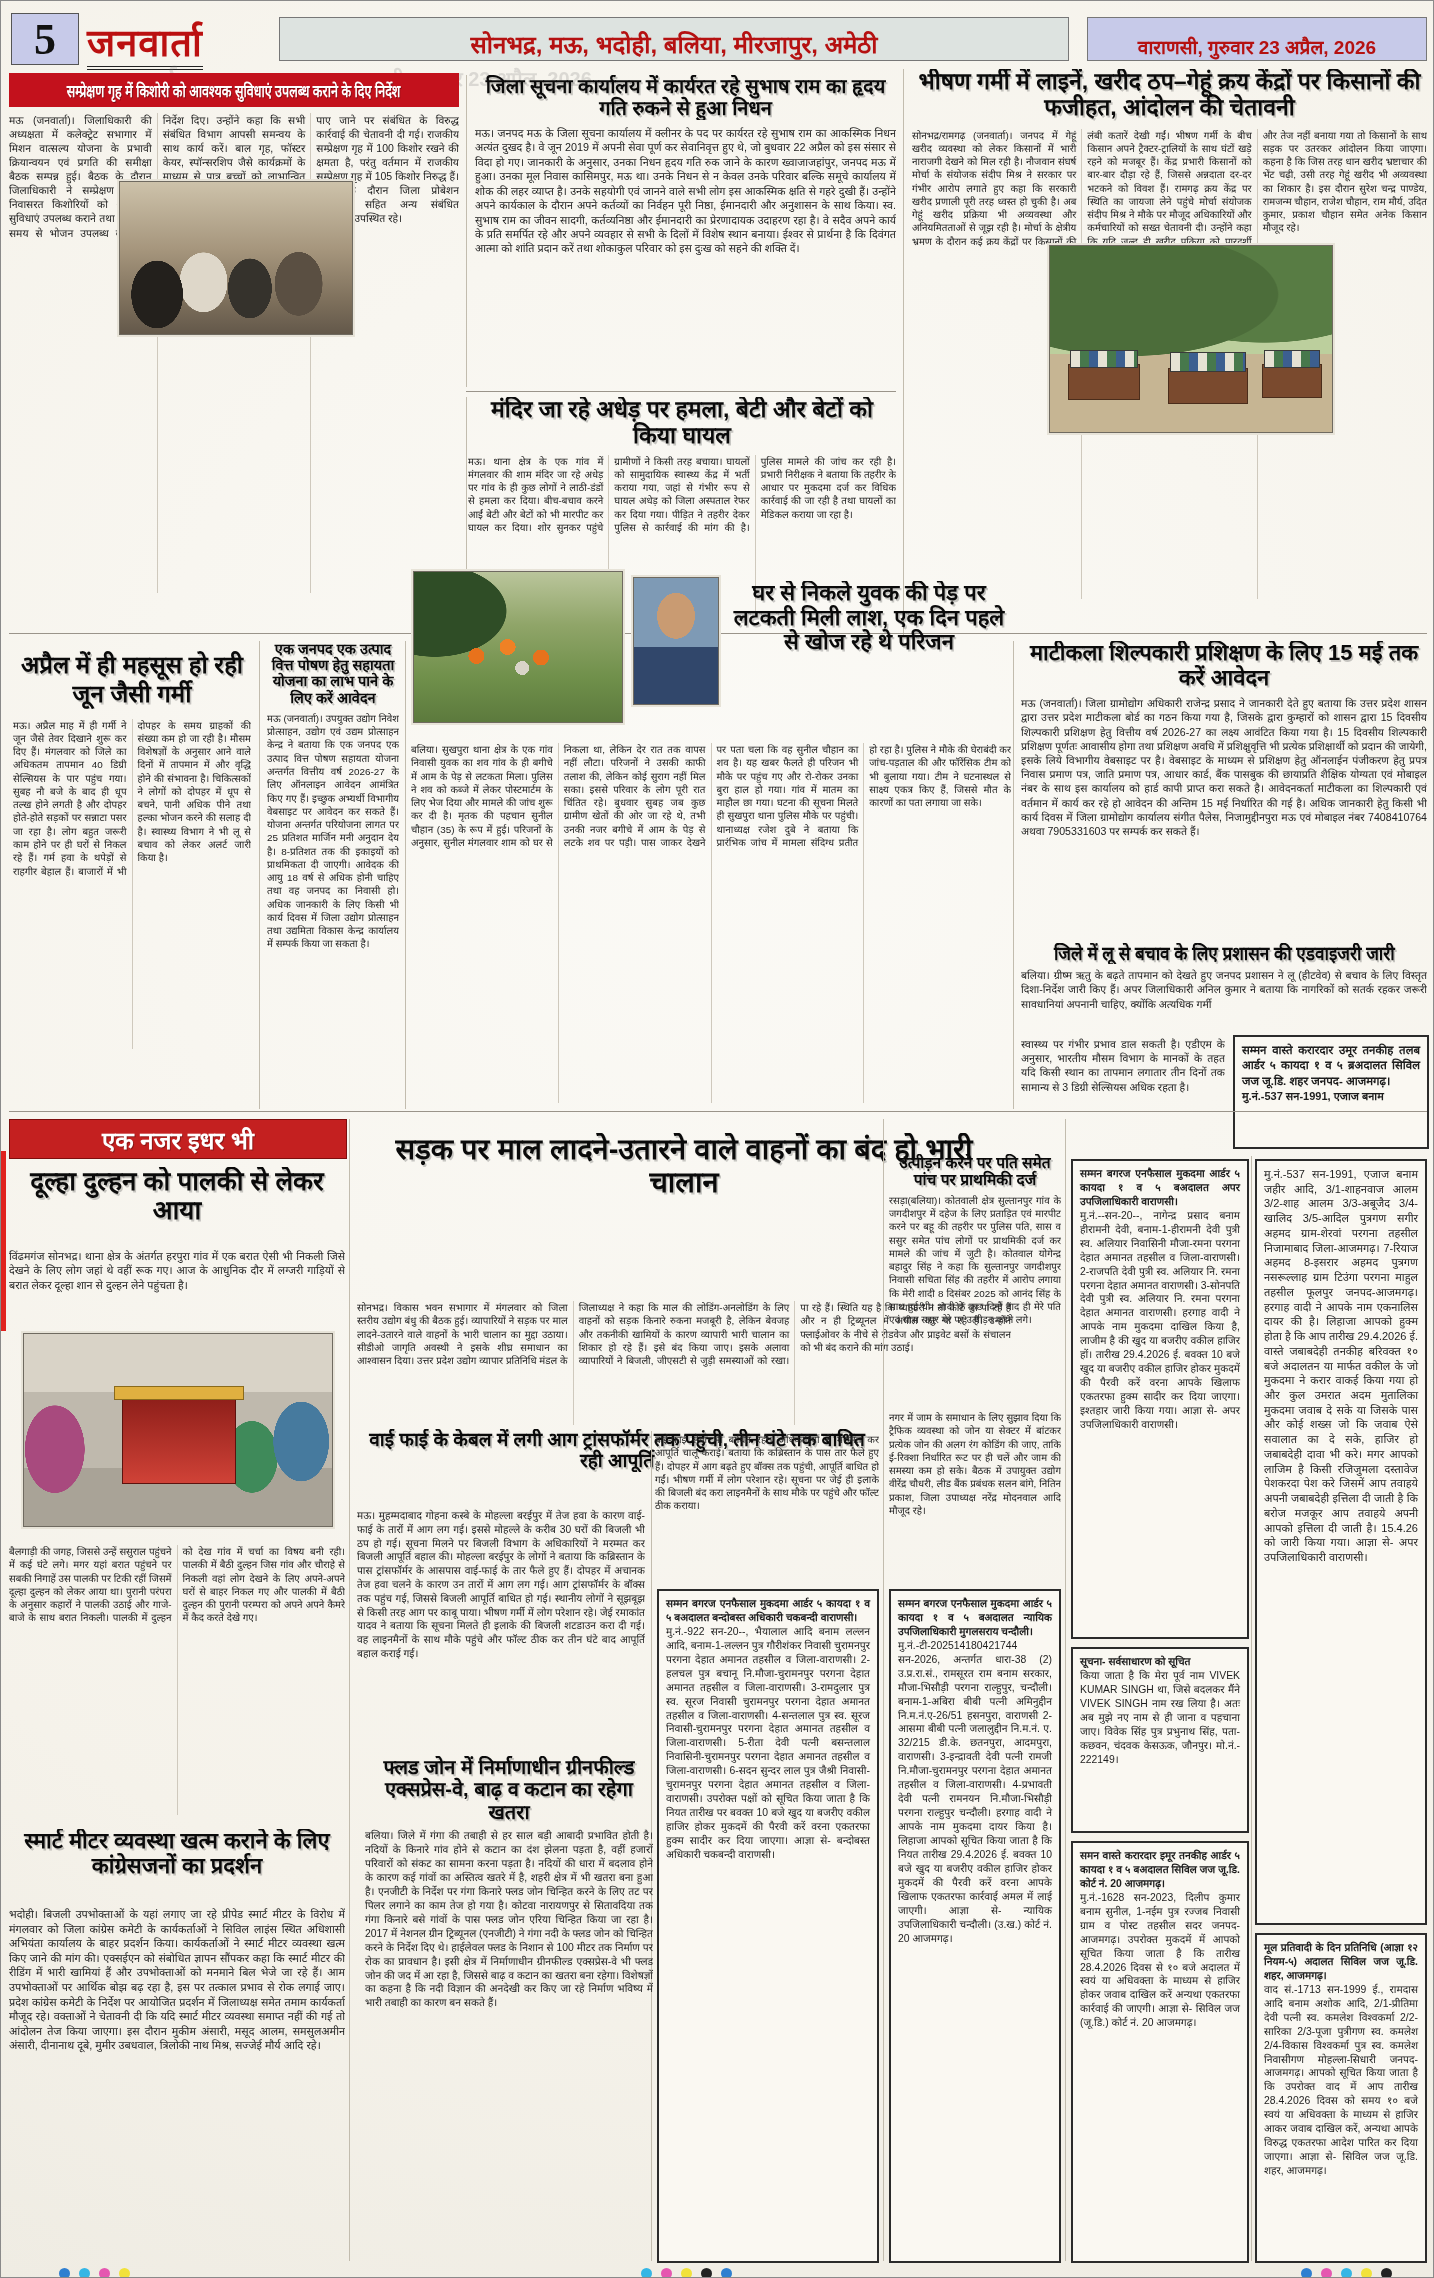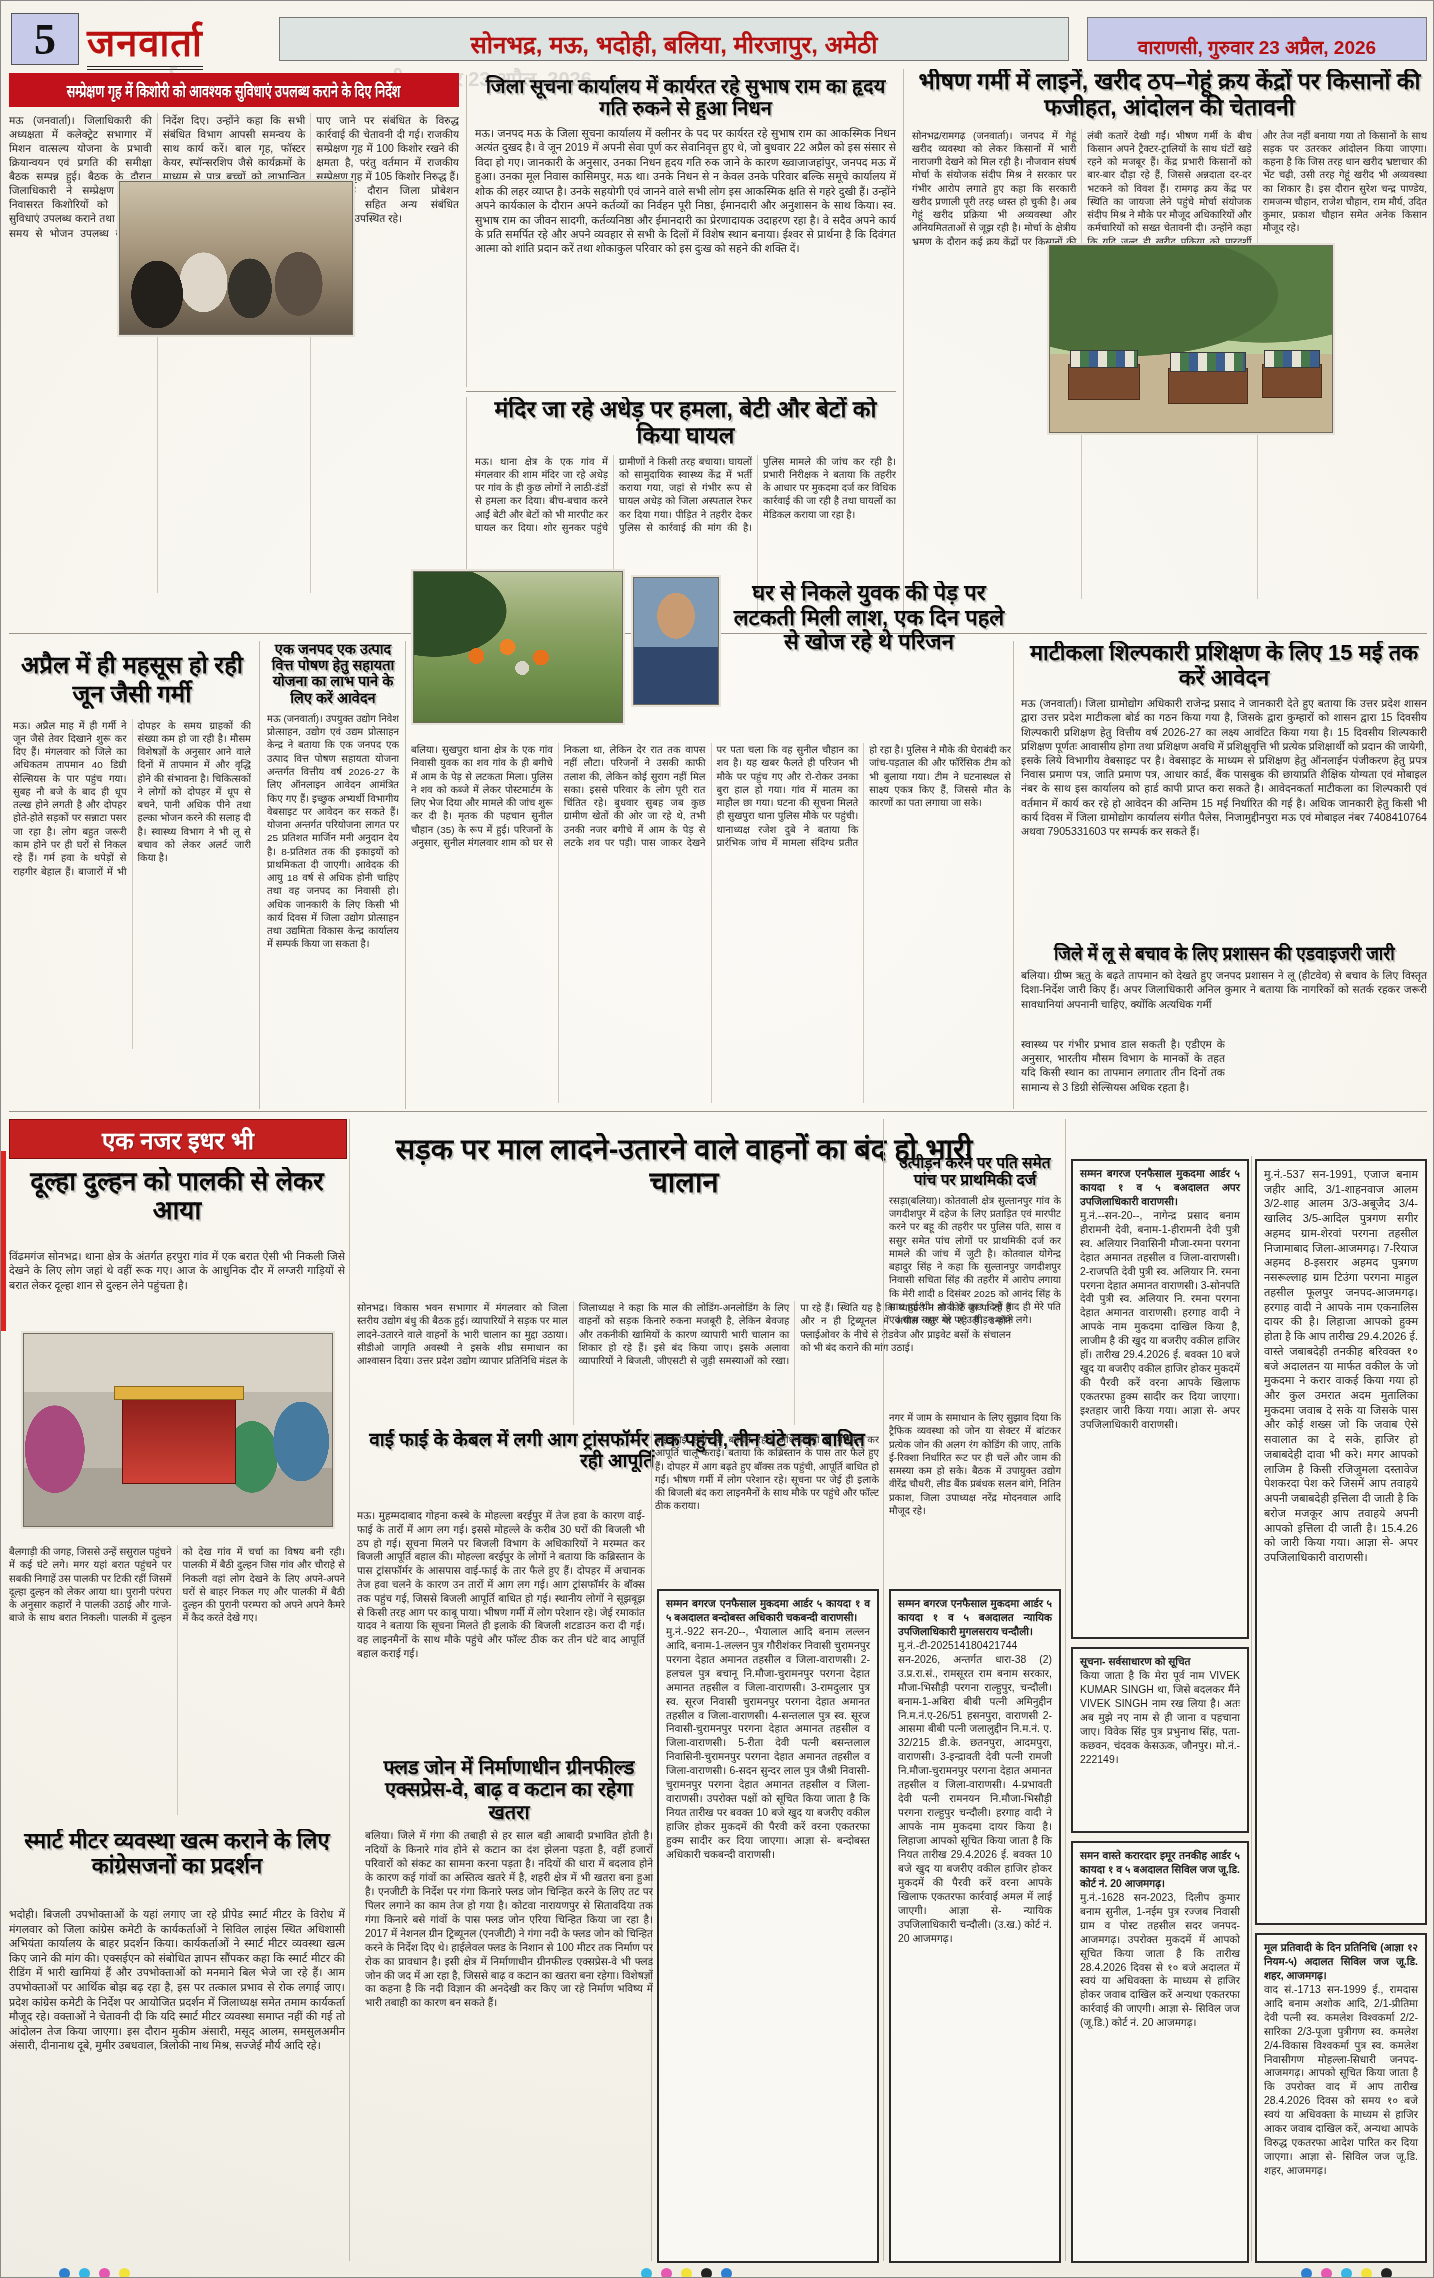--- a/index.html
+++ b/index.html
@@ -98,21 +98,21 @@
     <div class="bd c3" style="margin-top:6px;height:480px;overflow:hidden;">मऊ (जनवार्ता)। जिलाधिकारी की अध्यक्षता में कलेक्ट्रेट सभागार में मिशन वात्सल्य योजना के प्रभावी क्रियान्वयन एवं प्रगति की समीक्षा बैठक सम्पन्न हुई। बैठक के दौरान जिलाधिकारी ने सम्प्रेक्षण गृह में निवासरत किशोरियों को आवश्यक सुविधाएं उपलब्ध कराने तथा बच्चों को समय से भोजन उपलब्ध कराने के निर्देश दिए। उन्होंने कहा कि सभी संबंधित विभाग आपसी समन्वय के साथ कार्य करें। बाल गृह, फॉस्टर केयर, स्पॉन्सरशिप जैसे कार्यक्रमों के माध्यम से पात्र बच्चों को लाभान्वित कराया जाए तथा बाल कल्याण समिति एवं किशोर न्याय बोर्ड से जुड़े विभिन्न बिंदुओं पर समीक्षा की गई एवं आवश्यक निर्देश दिए गए। लापरवाही पाए जाने पर संबंधित के विरुद्ध कार्रवाई की चेतावनी दी गई। राजकीय सम्प्रेक्षण गृह में 100 किशोर रखने की क्षमता है, परंतु वर्तमान में राजकीय सम्प्रेक्षण गृह में 105 किशोर निरुद्ध हैं। बैठक के दौरान जिला प्रोबेशन अधिकारी सहित अन्य संबंधित अधिकारी उपस्थित रहे।</div>
   </div>
   <div class="photo" id="ph-meeting" style="left:118px;top:180px;width:232px;height:152px;"></div>
 
   <div class="abs" style="left:465px;top:74px;width:430px;height:312px;border-left:1px solid #c2bcae;padding-left:8px;">
     <div class="hl" style="font-size:20px;">जिला सूचना कार्यालय में कार्यरत रहे सुभाष राम का हृदय गति रुकने से हुआ निधन</div>
     <div class="bd" style="margin-top:6px;font-size:10.8px;overflow:hidden;height:240px;">मऊ। जनपद मऊ के जिला सूचना कार्यालय में क्लीनर के पद पर कार्यरत रहे सुभाष राम का आकस्मिक निधन अत्यंत दुखद है। वे जून 2019 में अपनी सेवा पूर्ण कर सेवानिवृत्त हुए थे, जो बुधवार 22 अप्रैल को इस संसार से विदा हो गए। जानकारी के अनुसार, उनका निधन हृदय गति रुक जाने के कारण ख्वाजाजहांपुर, जनपद मऊ में हुआ। उनका मूल निवास कासिमपुर, मऊ था। उनके निधन से न केवल उनके परिवार बल्कि समूचे कार्यालय में शोक की लहर व्याप्त है। उनके सहयोगी एवं जानने वाले सभी लोग इस आकस्मिक क्षति से गहरे दुखी हैं। उन्होंने अपने कार्यकाल के दौरान अपने कर्तव्यों का निर्वहन पूरी निष्ठा, ईमानदारी और अनुशासन के साथ किया। स्व. सुभाष राम का जीवन सादगी, कर्तव्यनिष्ठा और ईमानदारी का प्रेरणादायक उदाहरण रहा है। वे सदैव अपने कार्य के प्रति समर्पित रहे और अपने व्यवहार से सभी के दिलों में विशेष स्थान बनाया। ईश्वर से प्रार्थना है कि दिवंगत आत्मा को शांति प्रदान करें तथा शोकाकुल परिवार को इस दुःख को सहने की शक्ति दें।</div>
   </div>
 
   <div class="hrl" style="left:465px;top:390px;width:430px;"></div>
-  <div class="abs" style="left:465px;top:396px;width:430px;height:236px;border-left:1px solid #c2bcae;padding-left:8px;">
+  <div class="abs" style="left:465px;top:396px;width:430px;height:236px;border-left:1px solid #c2bcae;padding-left:1px;">
     <div class="hl" style="font-size:23px;">मंदिर जा रहे अधेड़ पर हमला, बेटी और बेटों को किया घायल</div>
     <div class="bd c3 small" style="margin-top:6px;height:160px;overflow:hidden;">मऊ। थाना क्षेत्र के एक गांव में मंगलवार की शाम मंदिर जा रहे अधेड़ पर गांव के ही कुछ लोगों ने लाठी-डंडों से हमला कर दिया। बीच-बचाव करने आईं बेटी और बेटों को भी मारपीट कर घायल कर दिया। शोर सुनकर पहुंचे ग्रामीणों ने किसी तरह बचाया। घायलों को सामुदायिक स्वास्थ्य केंद्र में भर्ती कराया गया, जहां से गंभीर रूप से घायल अधेड़ को जिला अस्पताल रेफर कर दिया गया। पीड़ित ने तहरीर देकर पुलिस से कार्रवाई की मांग की है। पुलिस मामले की जांच कर रही है। प्रभारी निरीक्षक ने बताया कि तहरीर के आधार पर मुकदमा दर्ज कर विधिक कार्रवाई की जा रही है तथा घायलों का मेडिकल कराया जा रहा है।</div>
   </div>
 
   <div class="abs" style="left:902px;top:68px;width:524px;height:566px;border-left:1px solid #c2bcae;padding-left:8px;">
     <div class="hl" style="font-size:23px;">भीषण गर्मी में लाइनें, खरीद ठप–गेहूं क्रय केंद्रों पर किसानों की फजीहत, आंदोलन की चेतावनी</div>
     <div class="bd c3 small" style="margin-top:8px;height:470px;overflow:hidden;">सोनभद्र/रामगढ़ (जनवार्ता)। जनपद में गेहूं खरीद व्यवस्था को लेकर किसानों में भारी नाराजगी देखने को मिल रही है। नौजवान संघर्ष मोर्चा के संयोजक संदीप मिश्र ने सरकार पर गंभीर आरोप लगाते हुए कहा कि सरकारी खरीद प्रणाली पूरी तरह ध्वस्त हो चुकी है। अब गेहूं खरीद प्रक्रिया भी अव्यवस्था और अनियमितताओं से जूझ रही है। मोर्चा के क्षेत्रीय भ्रमण के दौरान कई क्रय केंद्रों पर किसानों की लंबी कतारें देखी गईं। भीषण गर्मी के बीच किसान अपने ट्रैक्टर-ट्रालियों के साथ घंटों खड़े रहने को मजबूर हैं। केंद्र प्रभारी किसानों को बार-बार दौड़ा रहे हैं, जिससे अन्नदाता दर-दर भटकने को विवश हैं। रामगढ़ क्रय केंद्र पर स्थिति का जायजा लेने पहुंचे मोर्चा संयोजक संदीप मिश्र ने मौके पर मौजूद अधिकारियों और कर्मचारियों को सख्त चेतावनी दी। उन्होंने कहा कि यदि जल्द ही खरीद प्रक्रिया को पारदर्शी और तेज नहीं बनाया गया तो किसानों के साथ सड़क पर उतरकर आंदोलन किया जाएगा। कहना है कि जिस तरह धान खरीद भ्रष्टाचार की भेंट चढ़ी, उसी तरह गेहूं खरीद भी अव्यवस्था का शिकार है। इस दौरान सुरेश चन्द्र पाण्डेय, रामजन्म चौहान, राजेश चौहान, राम मौर्य, उदित कुमार, प्रकाश चौहान समेत अनेक किसान मौजूद रहे।</div>
   </div>
   <div class="photo" id="ph-tractor" style="left:1048px;top:244px;width:282px;height:186px;">
     <div class="trolley" style="left:18px;top:118px;width:70px;height:34px;"></div>
@@ -149,20 +149,24 @@
     <div class="hl" style="font-size:22px;">माटीकला शिल्पकारी प्रशिक्षण के लिए 15 मई तक करें आवेदन</div>
     <div class="bd" style="margin-top:6px;font-size:10.6px;height:236px;overflow:hidden;">मऊ (जनवार्ता)। जिला ग्रामोद्योग अधिकारी राजेन्द्र प्रसाद ने जानकारी देते हुए बताया कि उत्तर प्रदेश शासन द्वारा उत्तर प्रदेश माटीकला बोर्ड का गठन किया गया है, जिसके द्वारा कुम्हारों को शासन द्वारा 15 दिवसीय शिल्पकारी प्रशिक्षण हेतु वित्तीय वर्ष 2026-27 का लक्ष्य आवंटित किया गया है। 15 दिवसीय शिल्पकारी प्रशिक्षण पूर्णतः आवासीय होगा तथा प्रशिक्षण अवधि में प्रशिक्षुवृत्ति भी प्रत्येक प्रशिक्षार्थी को प्रदान की जायेगी, इसके लिये विभागीय वेबसाइट पर है। वेबसाइट के माध्यम से प्रशिक्षण हेतु ऑनलाईन पंजीकरण हेतु प्रपत्र निवास प्रमाण पत्र, जाति प्रमाण पत्र, आधार कार्ड, बैंक पासबुक की छायाप्रति शैक्षिक योग्यता एवं मोबाइल नंबर के साथ इस कार्यालय को हार्ड कापी प्राप्त करा सकते है। आवेदनकर्ता माटीकला का शिल्पकारी एवं वर्तमान में कार्य कर रहे हो आवेदन की अन्तिम 15 मई निर्धारित की गई है। अधिक जानकारी हेतु किसी भी कार्य दिवस में जिला ग्रामोद्योग कार्यालय संगीत पैलेस, निजामुद्दीनपुरा मऊ एवं मोबाइल नंबर 7408410764 अथवा 7905331603 पर सम्पर्क कर सकते हैं।</div>
   </div>
 
   <div class="abs" style="left:1020px;top:942px;width:406px;height:206px;">
     <div class="hl">
       <span class="fit" style="font-size:19px;transform:scaleX(.9);">जिले में लू से बचाव के लिए प्रशासन की एडवाइजरी जारी</span>
     </div>
     <div class="bd" style="margin-top:4px;font-size:10.6px;height:58px;overflow:hidden;">बलिया। ग्रीष्म ऋतु के बढ़ते तापमान को देखते हुए जनपद प्रशासन ने लू (हीटवेव) से बचाव के लिए विस्तृत दिशा-निर्देश जारी किए हैं। अपर जिलाधिकारी अनिल कुमार ने बताया कि नागरिकों को सतर्क रहकर जरूरी सावधानियां अपनानी चाहिए, क्योंकि अत्यधिक गर्मी</div>
     <div class="bd" style="position:absolute;left:0;top:94px;width:204px;height:110px;overflow:hidden;font-size:10.6px;">स्वास्थ्य पर गंभीर प्रभाव डाल सकती है। एडीएम के अनुसार, भारतीय मौसम विभाग के मानकों के तहत यदि किसी स्थान का तापमान लगातार तीन दिनों तक सामान्य से 3 डिग्री सेल्सियस अधिक रहता है।</div>
+  </div>
+  <div class="abs nbox" style="left:1232px;top:1034px;width:196px;height:114px;">
+    <div class="nlead" style="font-size:11.5px;">सम्मन वास्ते करारदार उमूर तनकीह तलब आर्डर ५ कायदा १ व ५ ब्रअदालत सिविल जज जू.डि. शहर जनपद- आजमगढ़।</div>
+    <div class="nlead" style="font-size:11px;">मु.नं.-537 सन-1991, एजाज बनाम</div>
   </div>
 
   <div class="hrl" style="left:8px;top:1110px;width:1418px;"></div>
 
   <div class="abs" style="left:8px;top:1114px;width:336px;height:1150px;">
     <div class="redband" style="position:absolute;left:0;top:4px;width:336px;height:38px;">
         <span>एक नजर इधर भी</span>
       </div>
     <div class="hl" style="position:absolute;left:0;top:52px;width:336px;font-size:26px;">दूल्हा दुल्हन को पालकी से लेकर आया</div>
     <div class="bd" style="position:absolute;left:0;top:134px;width:336px;height:78px;overflow:hidden;font-size:10.8px;">विंढमगंज सोनभद्र। थाना क्षेत्र के अंतर्गत हरपुरा गांव में एक बरात ऐसी भी निकली जिसे देखने के लिए लोग जहां थे वहीं रूक गए। आज के आधुनिक दौर में लग्जरी गाड़ियों से बरात लेकर दूल्हा शान से दुल्हन लेने पहुंचता है।</div>

